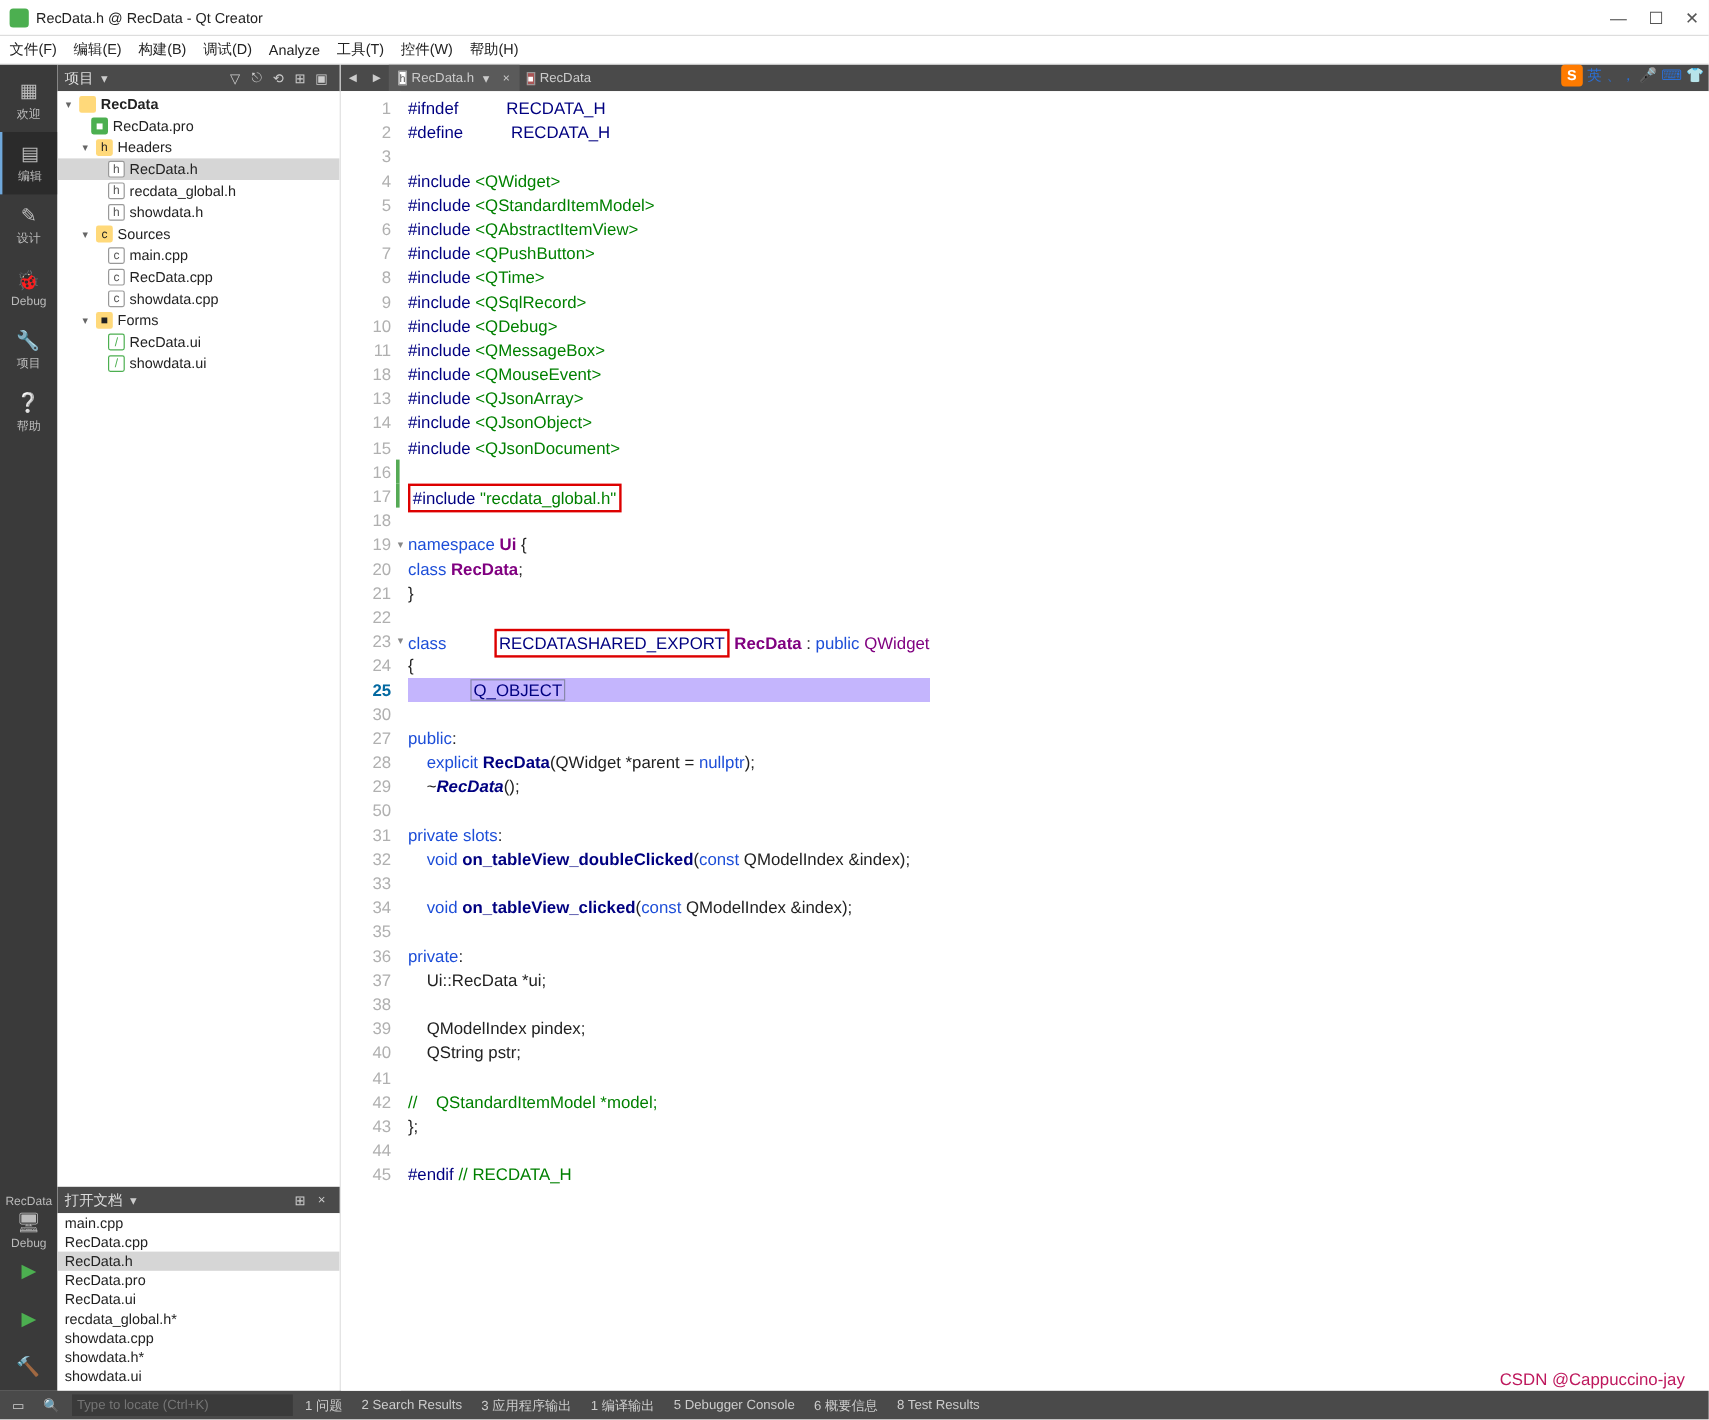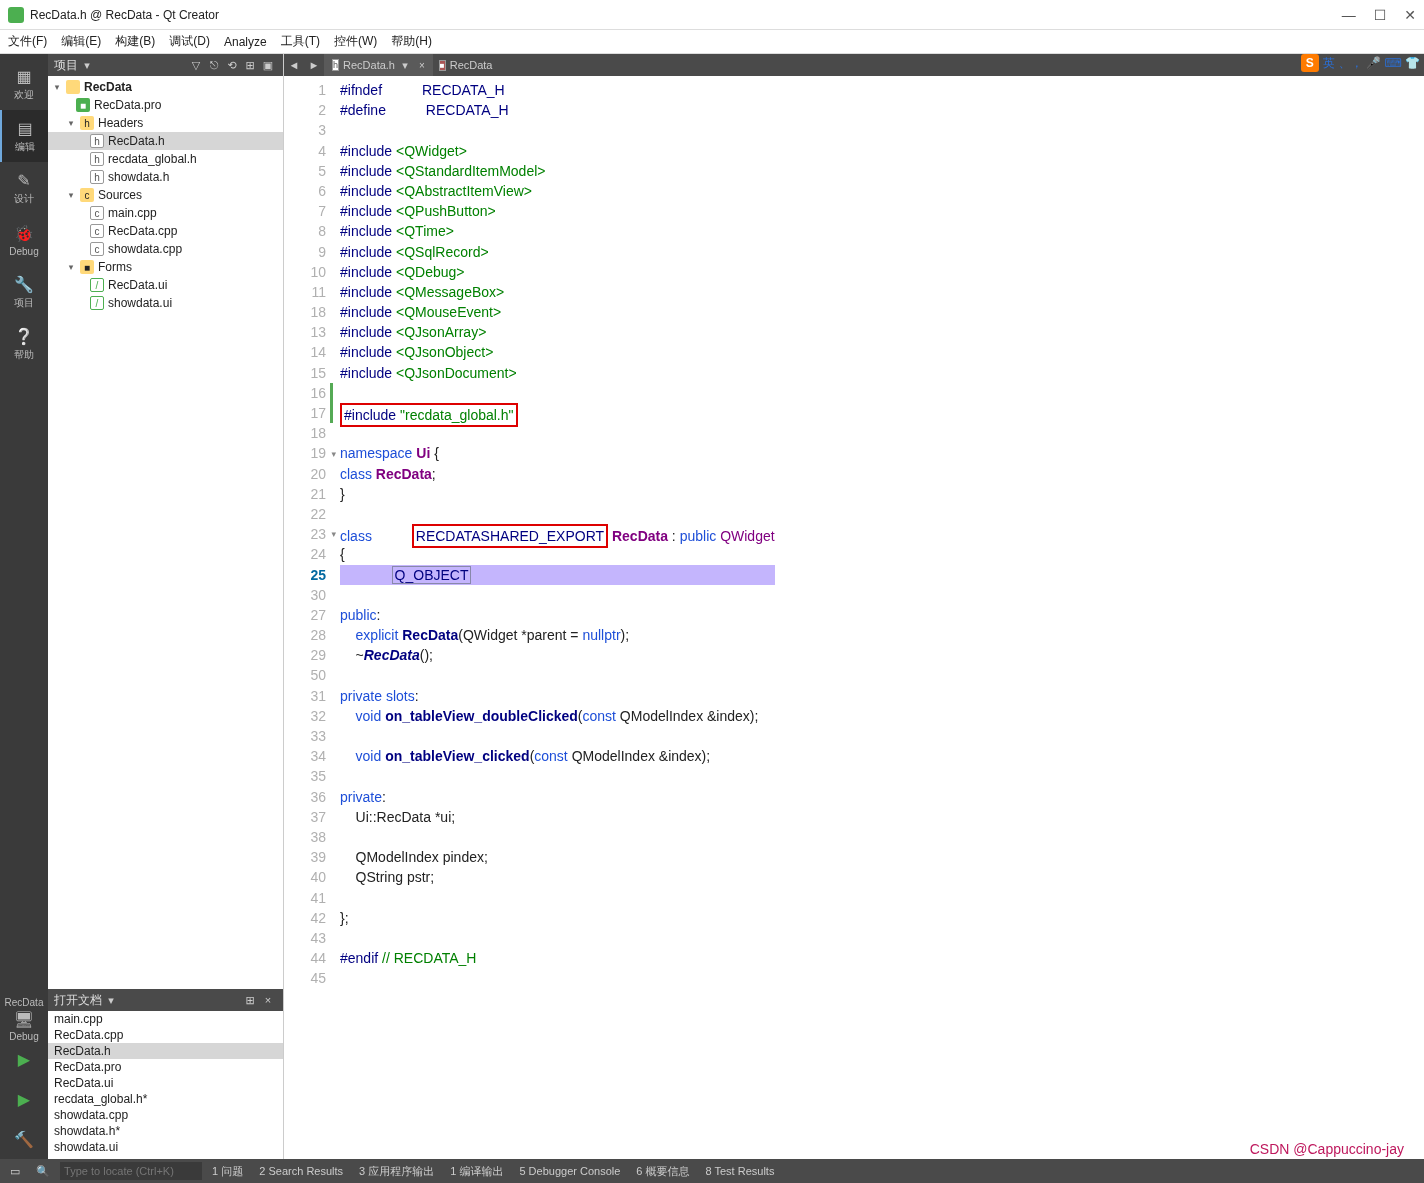--- a/index.html
+++ b/index.html
@@ -59,21 +59,21 @@
 .tok-cls { color:#800080; font-weight:bold; }
 .tok-fn { color:#000080; font-weight:bold; }
 .tok-fn-i { color:#000080; font-weight:bold; font-style:italic; }
 .tok-type { color:#800080; }
 .tok-cmt { color:#008000; }
 .tok-macro { color:#000080;margin-left:36px; }
 .redbox { border:2px solid #d00; display:inline-block; padding:0 2px; }
 .bluebox { border:1px solid #88a; padding:0 2px; }
 .statusbar { height:24px; background:#4a4a4a; color:#ccc; display:flex; align-items:center; font-size:11px; padding:0 4px; gap:4px; }
 .statusbar .sitem { padding:0 6px; cursor:pointer; }
-.statusbar .search { background:#3a3a3a; border:none; color:#ccc; height:18px; width:142px; padding:0 4px; font-size:11px; }
+.statusbar .search { background:#3a3a3a; border:none; color:#ccc; height:18px; width:184px; padding:0 4px; font-size:11px; }
 .statusbar .sp { flex:1; }
 .watermark { position:absolute; right:20px; bottom:26px; color:#be185d; font-size:14px; pointer-events:none; }
 .imecorner { position:absolute; top:54px; right:4px; display:flex; align-items:center; gap:4px; font-size:12px; }
 .imecorner .sogou { background:#ff7b00; color:#fff; width:18px; height:18px; border-radius:3px; display:flex; align-items:center; justify-content:center; font-weight:bold; }
 .imecorner span { color:#2a6fd6; }
 </style>
 </head>
 <body>
 
 <div class="titlebar">
@@ -333,20 +333,21 @@
           <div class="cl"><span>    </span><span class="tok-kw">void</span><span> </span><span class="tok-fn">on_tableView_doubleClicked</span><span>(</span><span class="tok-kw">const</span><span> QModelIndex &amp;index);</span></div>
           <div class="cl"><span></span></div>
           <div class="cl"><span>    </span><span class="tok-kw">void</span><span> </span><span class="tok-fn">on_tableView_clicked</span><span>(</span><span class="tok-kw">const</span><span> QModelIndex &amp;index);</span></div>
           <div class="cl"><span></span></div>
           <div class="cl"><span class="tok-kw">private</span><span>:</span></div>
           <div class="cl"><span>    Ui::RecData *ui;</span></div>
           <div class="cl"><span></span></div>
           <div class="cl"><span>    QModelIndex pindex;</span></div>
           <div class="cl"><span>    QString pstr;</span></div>
           <div class="cl"><span></span></div>
+          <div class="cl"><span class="tok-cmt">//    QStandardItemModel *model;</span></div>
           <div class="cl"><span>};</span></div>
           <div class="cl"><span></span></div>
           <div class="cl"><span class="tok-pp">#endif</span><span> </span><span class="tok-cmt">// RECDATA_H</span></div>
         </div>
     </div>
   </div>
 </div>
 
 <div class="statusbar">
   <span class="sitem">▭</span>

